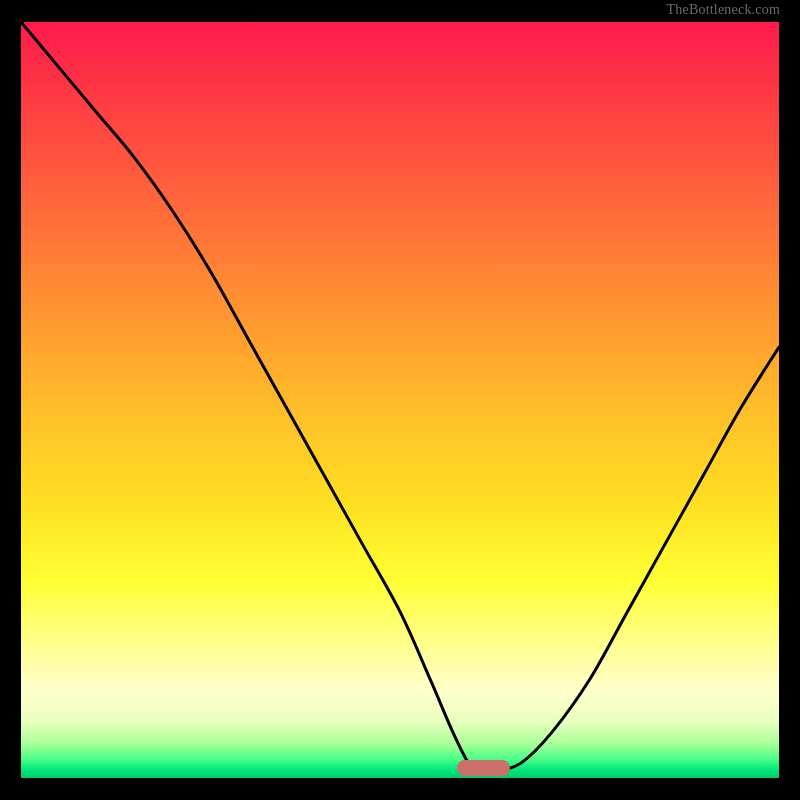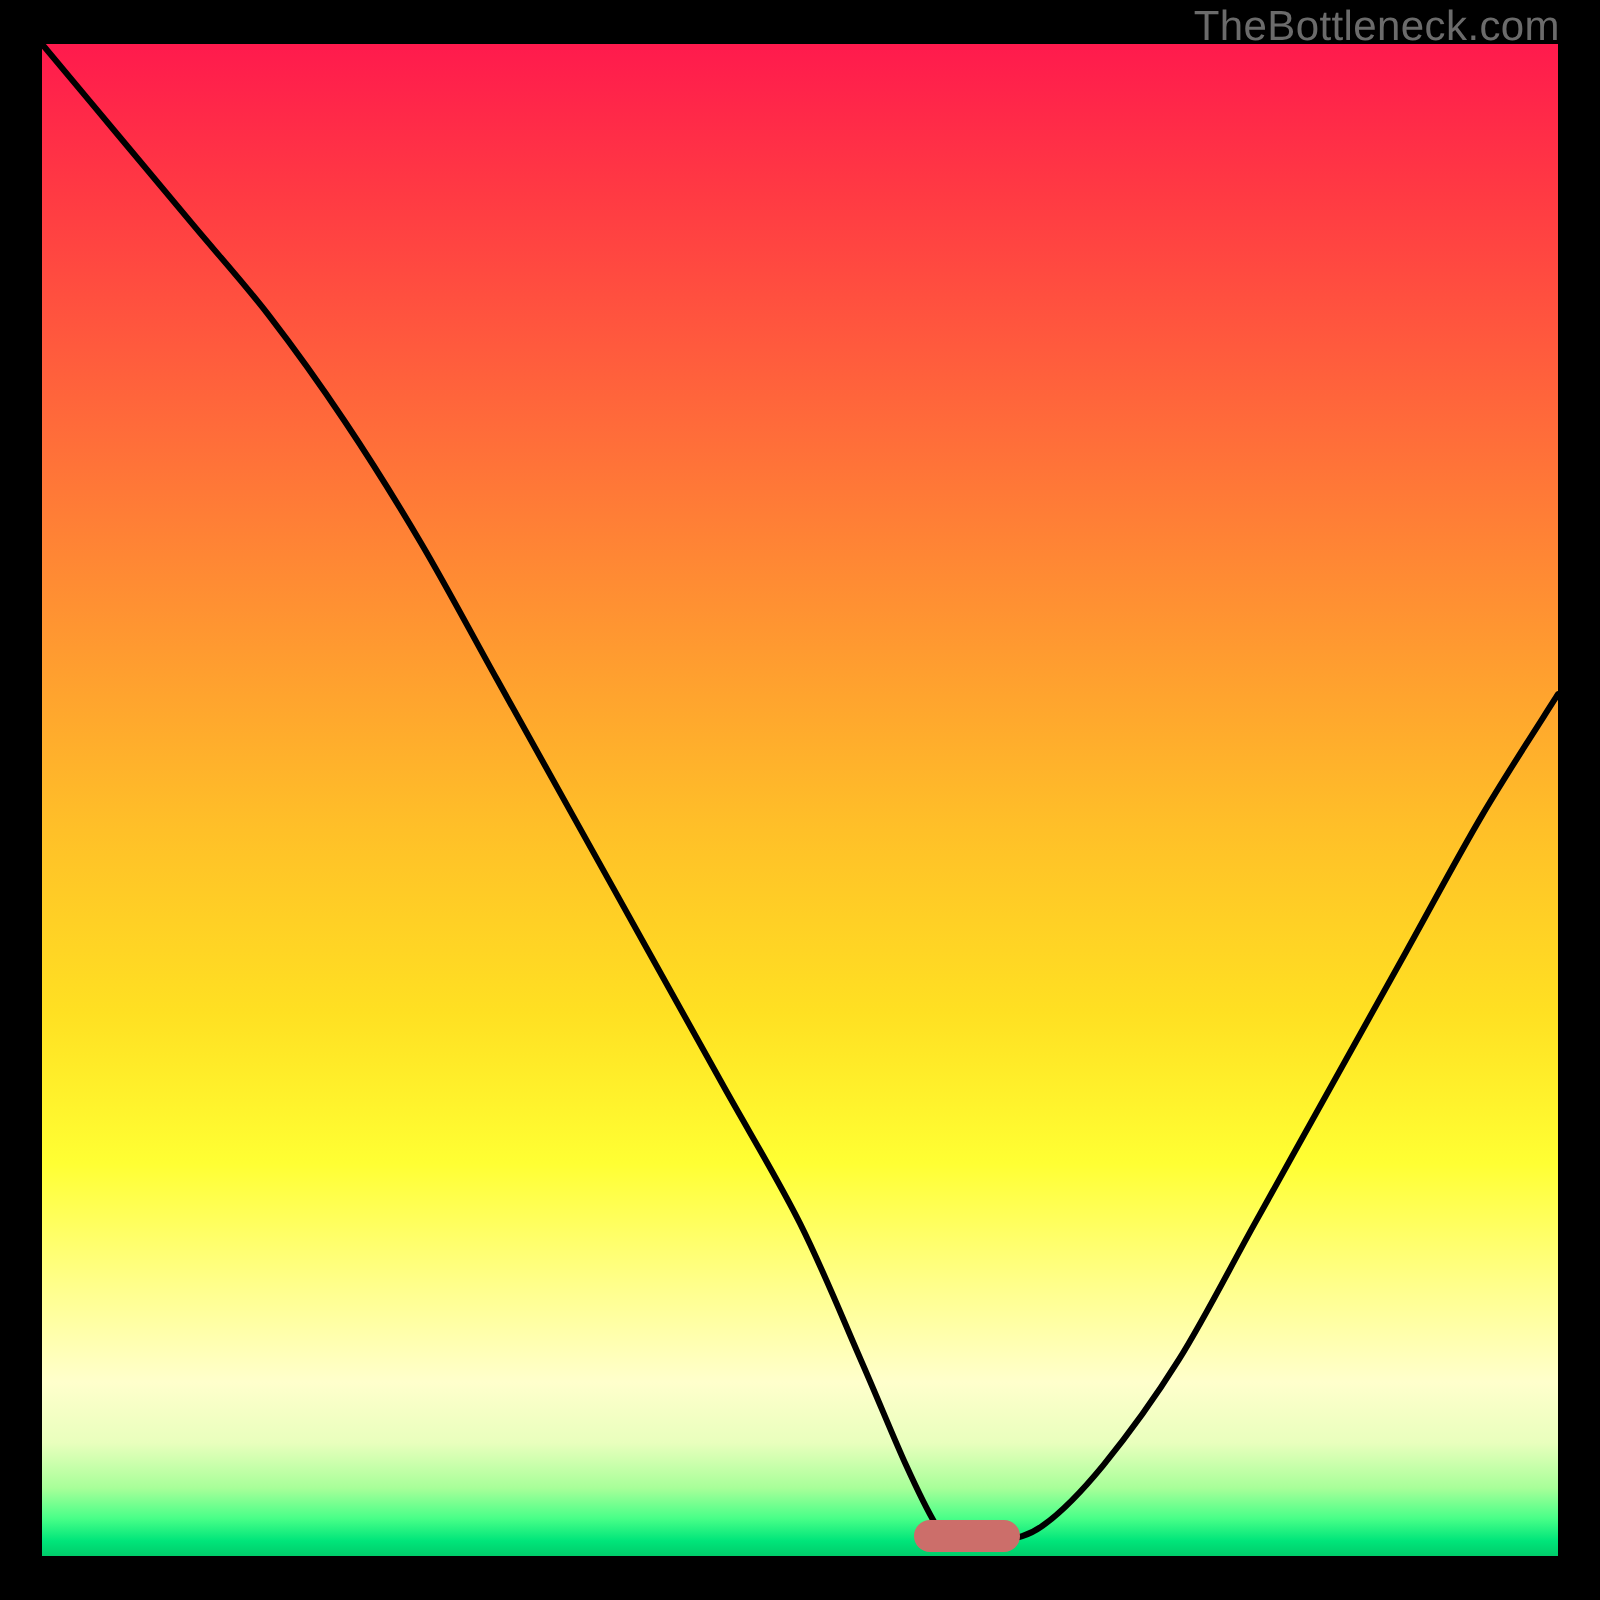--- a/index.html
+++ b/index.html
@@ -45,22 +45,22 @@
     position: absolute;
     left: 21px;
     top: 22px;
     width: 758px;
     height: 756px;
   }
   .watermark {
     position: absolute;
     top: 2px;
     right: 20px;
-    font-family: Liberation Sans, sans-serif;
-    font-size: 21px;
+    font-family: Liberation Serif, serif;
+    font-size: 14px;
     font-weight: 500;
     color: #6b6b6b;
     letter-spacing: 0.2px;
     user-select: none;
   }
   .marker {
     position: absolute;
     width: 52px;
     height: 16px;
     background: #cc6e6a;

